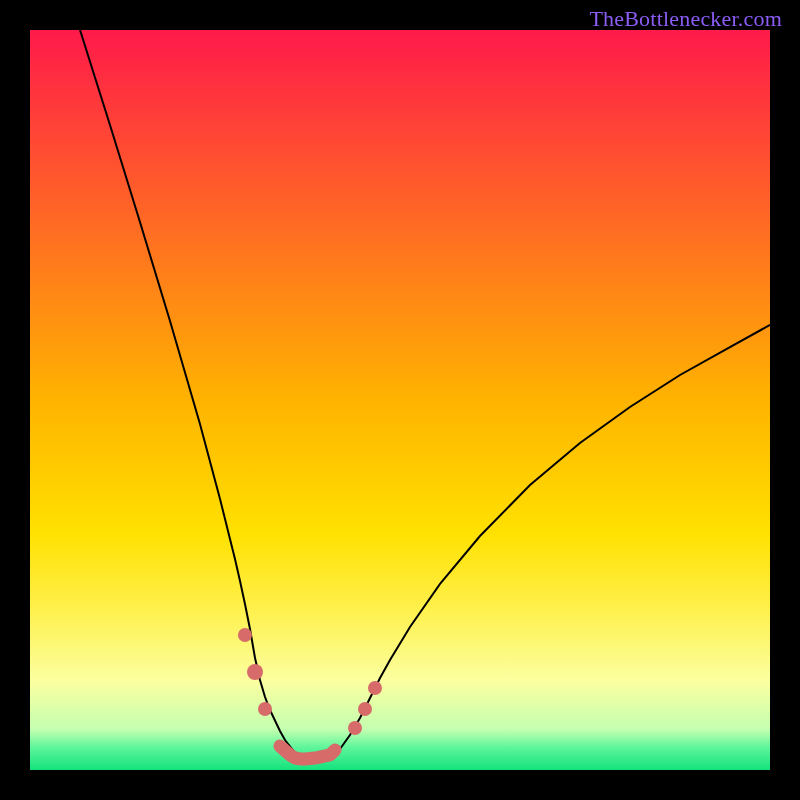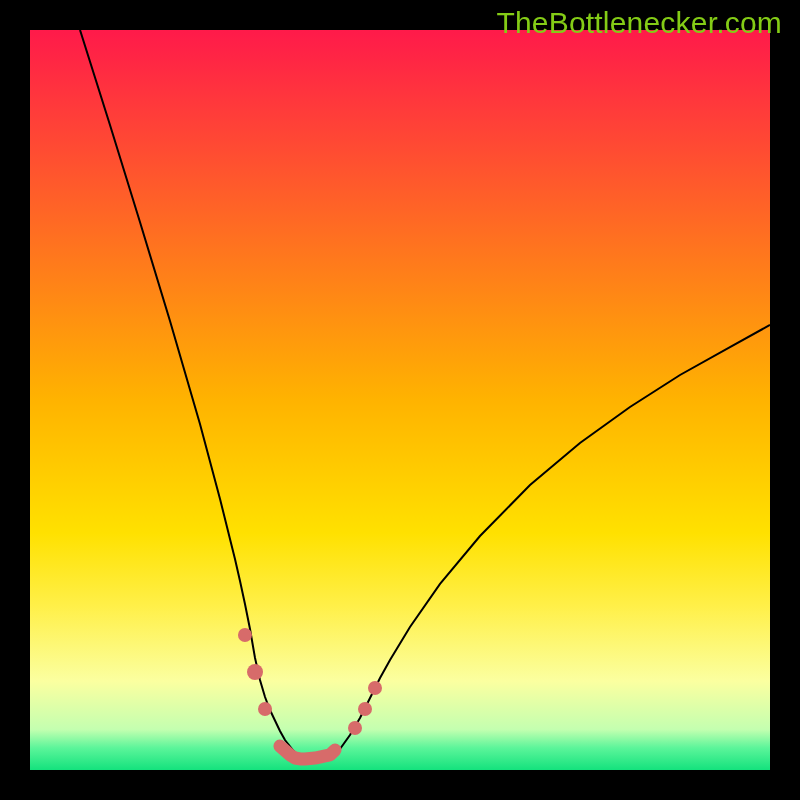--- a/index.html
+++ b/index.html
@@ -7,23 +7,23 @@
   .outer {
     width: 800px;
     height: 800px;
     background: #000;
     position: relative;
   }
   .watermark {
     position: absolute;
     top: 6px;
     right: 18px;
-    font-family: Liberation Sans, sans-serif;
-    font-size: 30px;
-    color: #84cc16;
+    font-family: Liberation Serif, serif;
+    font-size: 22px;
+    color: #8b5cf6;
     letter-spacing: 0.2px;
     z-index: 10;
     user-select: none;
   }
   .plot-wrap {
     position: absolute;
     left: 30px;
     top: 30px;
     width: 740px;
     height: 740px;

